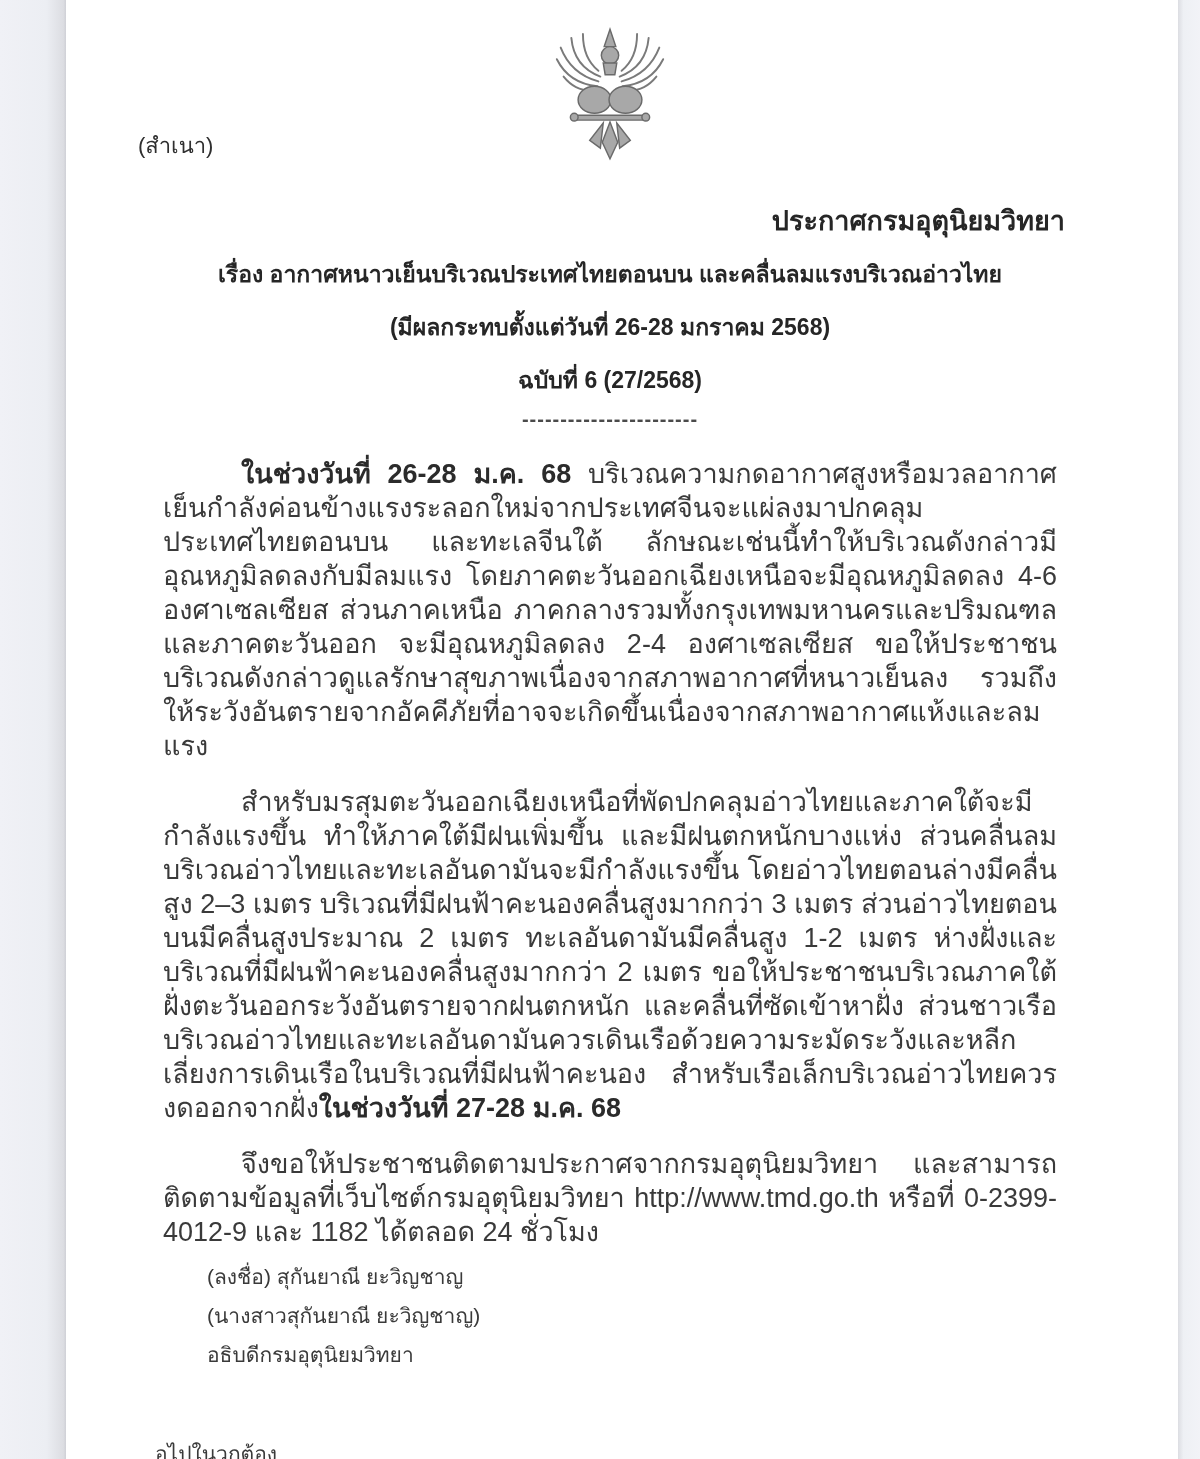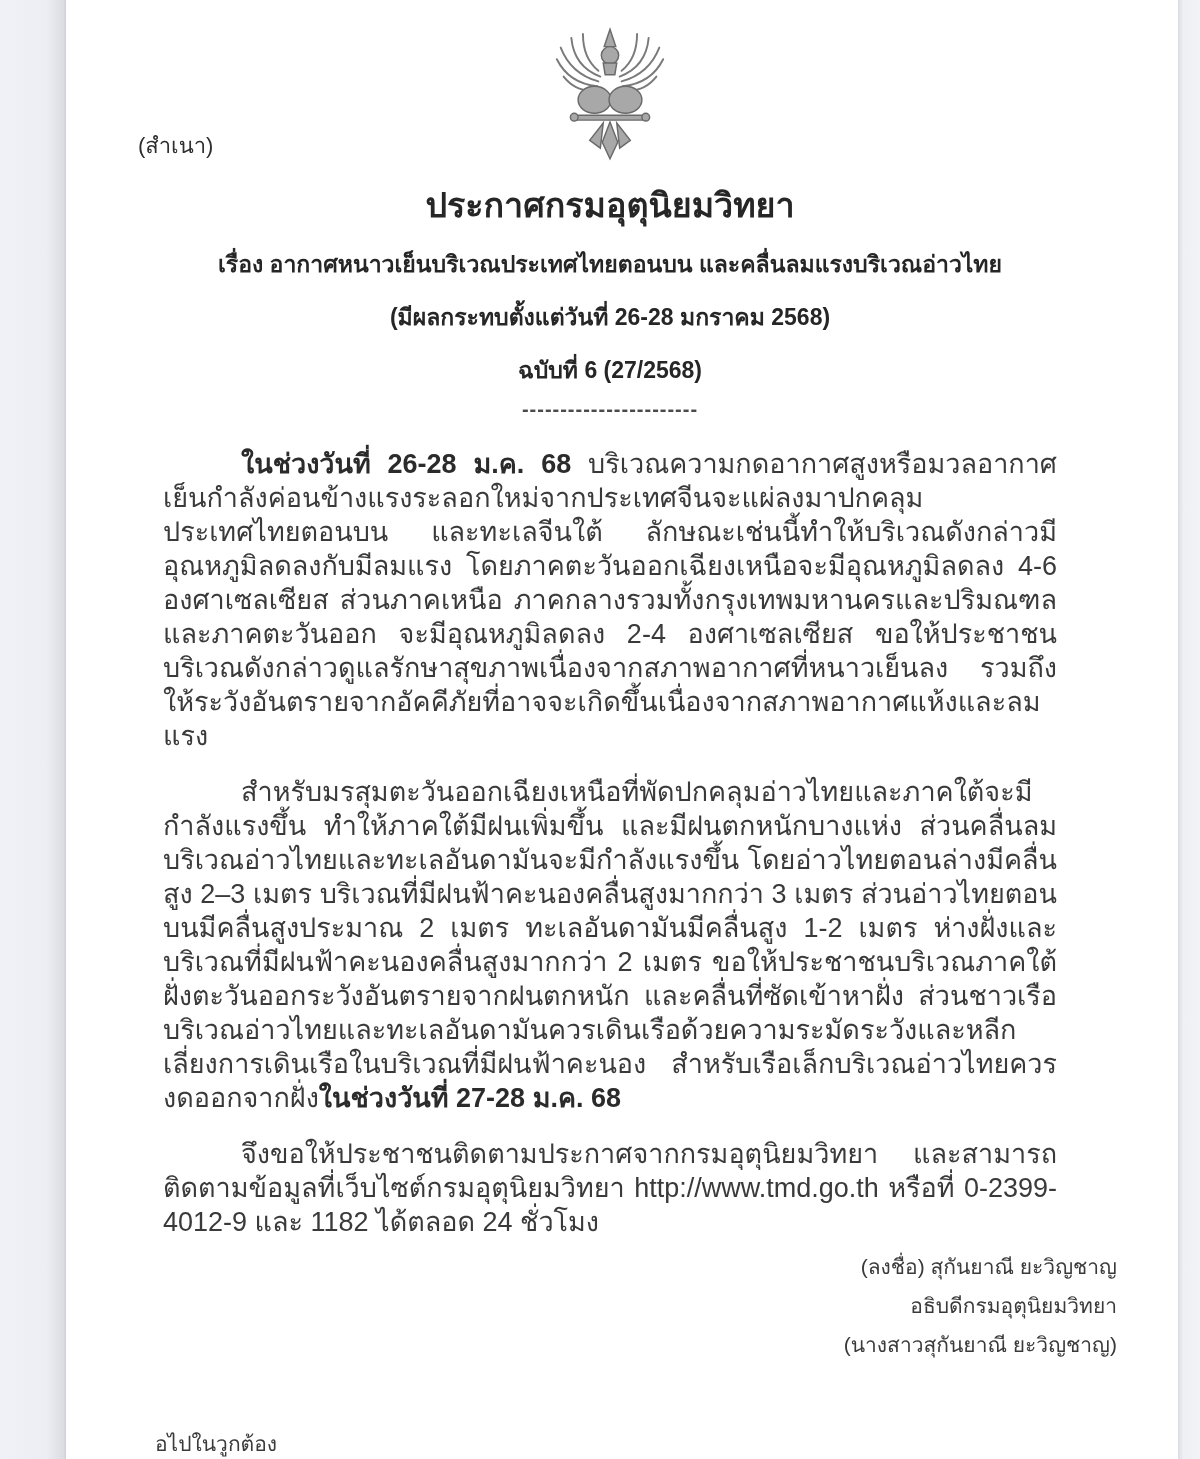--- a/index.html
+++ b/index.html
@@ -26,34 +26,34 @@
     padding: 0 135px 30px 155px;
   }
   .copy-label {
     position: absolute; left: 138px; top: 128px;
     font-size: 22px; color: #2f2f2f;
   }
   .emblem-wrap { text-align: center; padding-top: 26px; height: 140px; }
   .heading {
     text-align: center; font-weight: bold; color: #262626;
   }
-  .title   { font-size: 34px; margin-top: 12px; }
+  .title   { font-size: 27px; margin-top: 33px; text-align: right; }
   .subject { font-size: 23px; margin-top: 14px; }
   .effective { font-size: 23px; margin-top: 17px; }
   .issue   { font-size: 23px; margin-top: 17px; }
   .separator { text-align: center; margin-top: 10px; font-size: 20px; letter-spacing: 1px; color: #4a4a4a; font-weight: bold; }
   .para {
     font-size: 27px; line-height: 34px; text-align: justify;
     text-indent: 78px; margin: 8px; margin-top: 22px;
   }
   .para.first { margin-top: 26px; }
   .bold { font-weight: bold; color: #2b2b2b; }
   .announce { text-align: center; font-size: 21px; line-height: 40px; margin-top: 24px; }
   .sign-block {
-    text-align: right; font-size: 21px; line-height: 39px;
+    text-align: left; font-size: 21px; line-height: 39px;
     transform: translateX(52px);
   }
   .cert-block { margin-top: 62px; font-size: 21px; line-height: 36px; }
   .sig-ink { display: block; margin: 8px 0 4px 6px; }
 </style>
 </head>
 <body>
 
 <div class="page">
   <div class="edge-left"></div>
@@ -101,22 +101,22 @@
 
     <p class="para first"><span class="bold">ในช่วงวันที่ 26-28 ม.ค. 68</span><span> บริเวณความกดอากาศสูงหรือมวลอากาศเย็นกำลังค่อนข้างแรงระลอกใหม่จากประเทศจีนจะแผ่ลงมาปกคลุมประเทศไทยตอนบน และทะเลจีนใต้ ลักษณะเช่นนี้ทำให้บริเวณดังกล่าวมีอุณหภูมิลดลงกับมีลมแรง โดยภาคตะวันออกเฉียงเหนือจะมีอุณหภูมิลดลง 4-6 องศาเซลเซียส ส่วนภาคเหนือ ภาคกลางรวมทั้งกรุงเทพมหานครและปริมณฑล และภาคตะวันออก จะมีอุณหภูมิลดลง 2-4 องศาเซลเซียส ขอให้ประชาชนบริเวณดังกล่าวดูแลรักษาสุขภาพเนื่องจากสภาพอากาศที่หนาวเย็นลง รวมถึงให้ระวังอันตรายจากอัคคีภัยที่อาจจะเกิดขึ้นเนื่องจากสภาพอากาศแห้งและลมแรง</span></p>
 
     <p class="para"><span>สำหรับมรสุมตะวันออกเฉียงเหนือที่พัดปกคลุมอ่าวไทยและภาคใต้จะมีกำลังแรงขึ้น ทำให้ภาคใต้มีฝนเพิ่มขึ้น และมีฝนตกหนักบางแห่ง ส่วนคลื่นลมบริเวณอ่าวไทยและทะเลอันดามันจะมีกำลังแรงขึ้น โดยอ่าวไทยตอนล่างมีคลื่นสูง 2–3 เมตร บริเวณที่มีฝนฟ้าคะนองคลื่นสูงมากกว่า 3 เมตร ส่วนอ่าวไทยตอนบนมีคลื่นสูงประมาณ 2 เมตร ทะเลอันดามันมีคลื่นสูง 1-2 เมตร ห่างฝั่งและบริเวณที่มีฝนฟ้าคะนองคลื่นสูงมากกว่า 2 เมตร ขอให้ประชาชนบริเวณภาคใต้ฝั่งตะวันออกระวังอันตรายจากฝนตกหนัก และคลื่นที่ซัดเข้าหาฝั่ง ส่วนชาวเรือบริเวณอ่าวไทยและทะเลอันดามันควรเดินเรือด้วยความระมัดระวังและหลีกเลี่ยงการเดินเรือในบริเวณที่มีฝนฟ้าคะนอง สำหรับเรือเล็กบริเวณอ่าวไทยควรงดออกจากฝั่ง</span><span class="bold">ในช่วงวันที่ 27-28 ม.ค. 68</span></p>
 
     <p class="para"><span>จึงขอให้ประชาชนติดตามประกาศจากกรมอุตุนิยมวิทยา และสามารถติดตามข้อมูลที่เว็บไซต์กรมอุตุนิยมวิทยา http://www.tmd.go.th หรือที่ 0-2399-4012-9 และ 1182 ได้ตลอด 24 ชั่วโมง</span></p>
 
 
     <div class="sign-block">
       <div>(ลงชื่อ)  สุกันยาณี ยะวิญชาญ</div>
+      <div>(นางสาวสุกันยาณี ยะวิญชาญ)</div>
       <div>อธิบดีกรมอุตุนิยมวิทยา</div>
-      <div>(นางสาวสุกันยาณี ยะวิญชาญ)</div>
     </div>
 
     <div class="cert-block">
       <div>อไปในวูกต้อง</div>
       <svg class="sig-ink" viewBox="0 0 160 70" width="148" height="64" aria-hidden="true">
         <g fill="none" stroke="#2b35a8" stroke-width="4" stroke-linecap="round" stroke-linejoin="round">
           <path d="M14 58 C22 42 34 28 44 25 C54 22 52 36 42 41 C32 46 24 41 29 33 C34 25 46 25 51 31"></path>
           <path d="M6 64 L50 14"></path>
           <path d="M44 18 C48 10 58 11 54 19"></path>
           <path d="M55 38 C59 33 63 34 63 38 C63 42 67 42 69 38 C71 34 75 34 75 38 C75 43 79 42 81 38 L81 45"></path>

